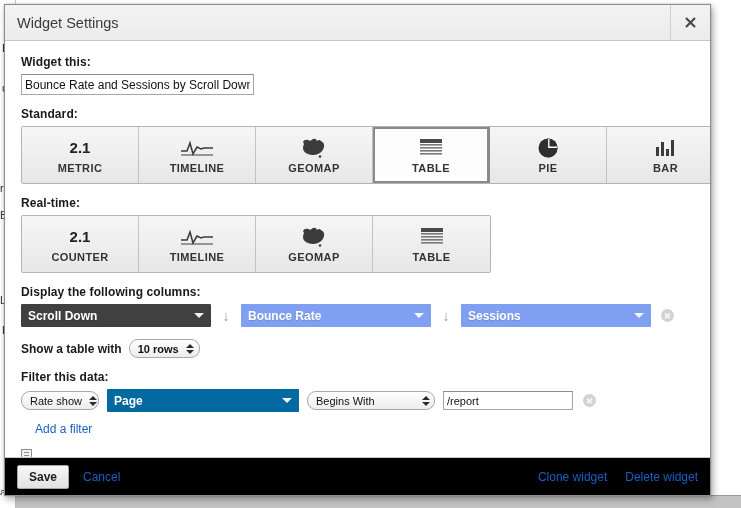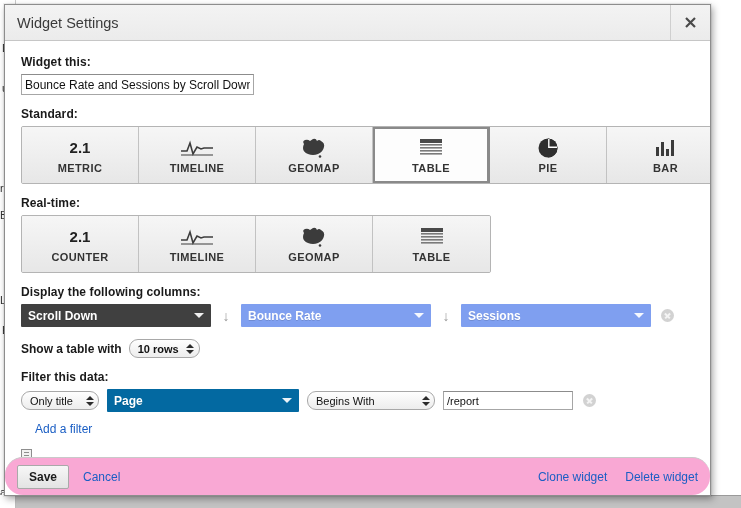--- a/index.html
+++ b/index.html
@@ -309,22 +309,21 @@
     background-size: 100% 3px;
   }
 
   
   #dialog-footer {
     flex: 0 0 38px;
     border-top: 1px solid #c9c9c9;
     display: flex;
     align-items: center;
     padding: 0 12px;
-    background: #f9a8d4;
-    border-radius: 18px;
+    background: #000000;
   }
   #save-button {
     height: 24px;
     min-width: 52px;
     padding: 0 11px;
     font-size: 12px;
     font-weight: bold;
     color: #1c1c1c;
     background: linear-gradient(to bottom, #f7f7f7 0%, #e3e3e3 100%);
     border: 1px solid #a9a9a9;
@@ -518,21 +517,21 @@
             <i class="up"></i>
             <i class="down"></i>
           </span>
       </span>
     </div>
 
     
     <div class="field-label section-gap">Filter this data:</div>
     <div id="filter-row">
       <span class="mac-select" style="width:78px;">
-        <span class="ms-label">Only title</span>
+        <span class="ms-label">Rate show</span>
         <span class="stepper">
             <i class="up"></i>
             <i class="down"></i>
           </span>
       </span>
       <div class="pill green-wide">
         <span class="pill-label">Page</span>
         <span class="caret"></span>
       </div>
       <span class="mac-select" style="width:128px;">

